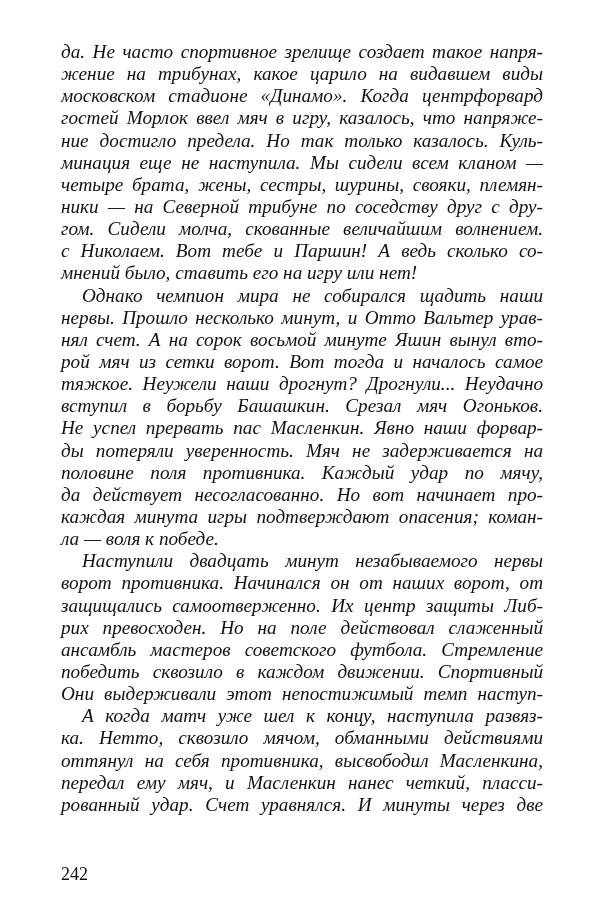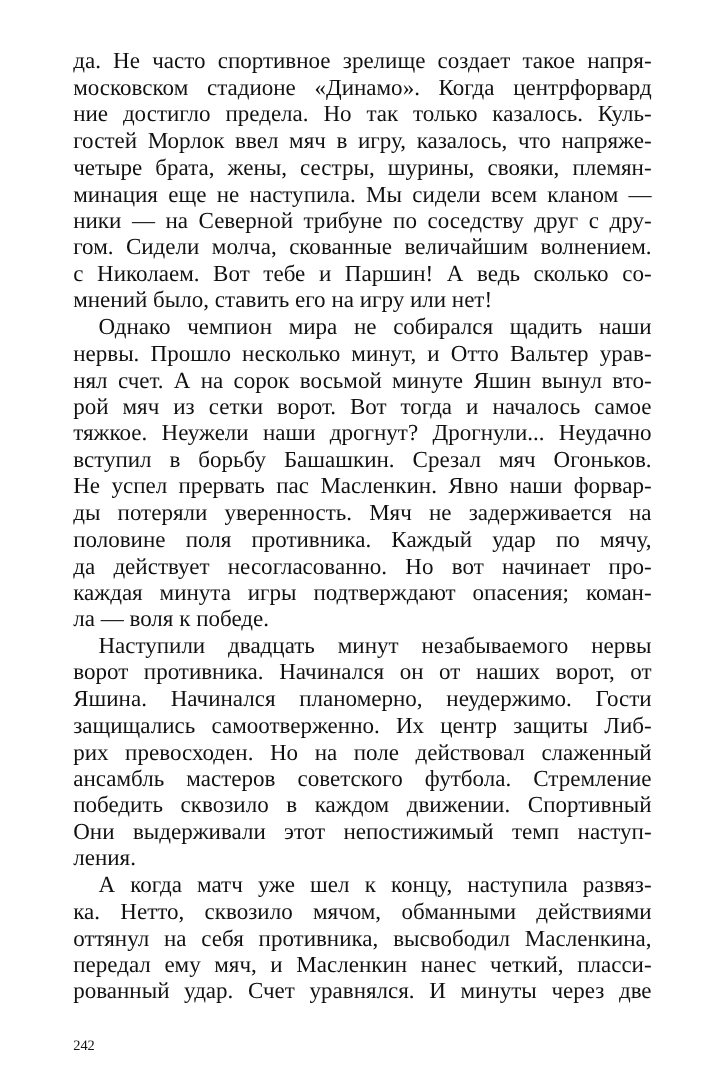--- a/index.html
+++ b/index.html
@@ -2,64 +2,63 @@
 <html><head>
 <meta charset="utf-8">
 <style>
   html, body { margin:0; padding:0; background:#ffffff; }
   body { width:600px; height:908px; position:relative; overflow:hidden; }
   .page {
     position:absolute; left:61px; top:41px; width:482px;
     font-family:"Liberation Serif", "DejaVu Serif", serif;
     font-size:19.2px; line-height:22.15px; color:#111;
   }
-  .line { display:block; height:22.15px; white-space:nowrap; text-align:justify; text-align-last:justify; }
+  .line { display:block; height:22.15px; white-space:nowrap; text-align:justify; text-align-last:justify;font-style:italic; }
   .line.last { text-align-last:left; }
   .line.indent { padding-left:21px; }
   .pagenum {
     position:absolute; left:61px; top:864px;
     font-family:"Liberation Serif", "DejaVu Serif", serif;
-    font-size:12px; color:#111;
+    font-size:18px; color:#111;
   }
 </style>
 </head>
 <body>
 
 <div class="page">
   <span class="line">да. Не часто спортивное зрелище создает такое напря-</span>
+  <span class="line">жение на трибунах, какое царило на видавшем виды</span>
   <span class="line">московском стадионе «Динамо». Когда центрфорвард</span>
+  <span class="line">гостей Морлок ввел мяч в игру, казалось, что напряже-</span>
   <span class="line">ние достигло предела. Но так только казалось. Куль-</span>
-  <span class="line">гостей Морлок ввел мяч в игру, казалось, что напряже-</span>
+  <span class="line">минация еще не наступила. Мы сидели всем кланом —</span>
   <span class="line">четыре брата, жены, сестры, шурины, свояки, племян-</span>
-  <span class="line">минация еще не наступила. Мы сидели всем кланом —</span>
   <span class="line">ники — на Северной трибуне по соседству друг с дру-</span>
   <span class="line">гом. Сидели молча, скованные величайшим волнением.</span>
   <span class="line">с Николаем. Вот тебе и Паршин! А ведь сколько со-</span>
   <span class="line last">мнений было, ставить его на игру или нет!</span>
   <span class="line indent">Однако чемпион мира не собирался щадить наши</span>
   <span class="line">нервы. Прошло несколько минут, и Отто Вальтер урав-</span>
   <span class="line">нял счет. А на сорок восьмой минуте Яшин вынул вто-</span>
   <span class="line">рой мяч из сетки ворот. Вот тогда и началось самое</span>
   <span class="line">тяжкое. Неужели наши дрогнут? Дрогнули... Неудачно</span>
   <span class="line">вступил в борьбу Башашкин. Срезал мяч Огоньков.</span>
   <span class="line">Не успел прервать пас Масленкин. Явно наши форвар-</span>
   <span class="line">ды потеряли уверенность. Мяч не задерживается на</span>
   <span class="line">половине поля противника. Каждый удар по мячу,</span>
   <span class="line">да действует несогласованно. Но вот начинает про-</span>
   <span class="line">каждая минута игры подтверждают опасения; коман-</span>
   <span class="line last">ла — воля к победе.</span>
   <span class="line indent">Наступили двадцать минут незабываемого нервы</span>
   <span class="line">ворот противника. Начинался он от наших ворот, от</span>
-  <span class="line">Яшина. Начинался планомерно, неудержимо. Гости</span>
   <span class="line">защищались самоотверженно. Их центр защиты Либ-</span>
   <span class="line">рих превосходен. Но на поле действовал слаженный</span>
   <span class="line">ансамбль мастеров советского футбола. Стремление</span>
   <span class="line">победить сквозило в каждом движении. Спортивный</span>
   <span class="line">Они выдерживали этот непостижимый темп наступ-</span>
-  <span class="line last">ления.</span>
   <span class="line indent">А когда матч уже шел к концу, наступила развяз-</span>
   <span class="line">ка. Нетто, сквозило мячом, обманными действиями</span>
   <span class="line">оттянул на себя противника, высвободил Масленкина,</span>
   <span class="line">передал ему мяч, и Масленкин нанес четкий, пласси-</span>
   <span class="line">рованный удар. Счет уравнялся. И минуты через две</span>
 
 </div>
 
 <div class="pagenum">242</div>
 

